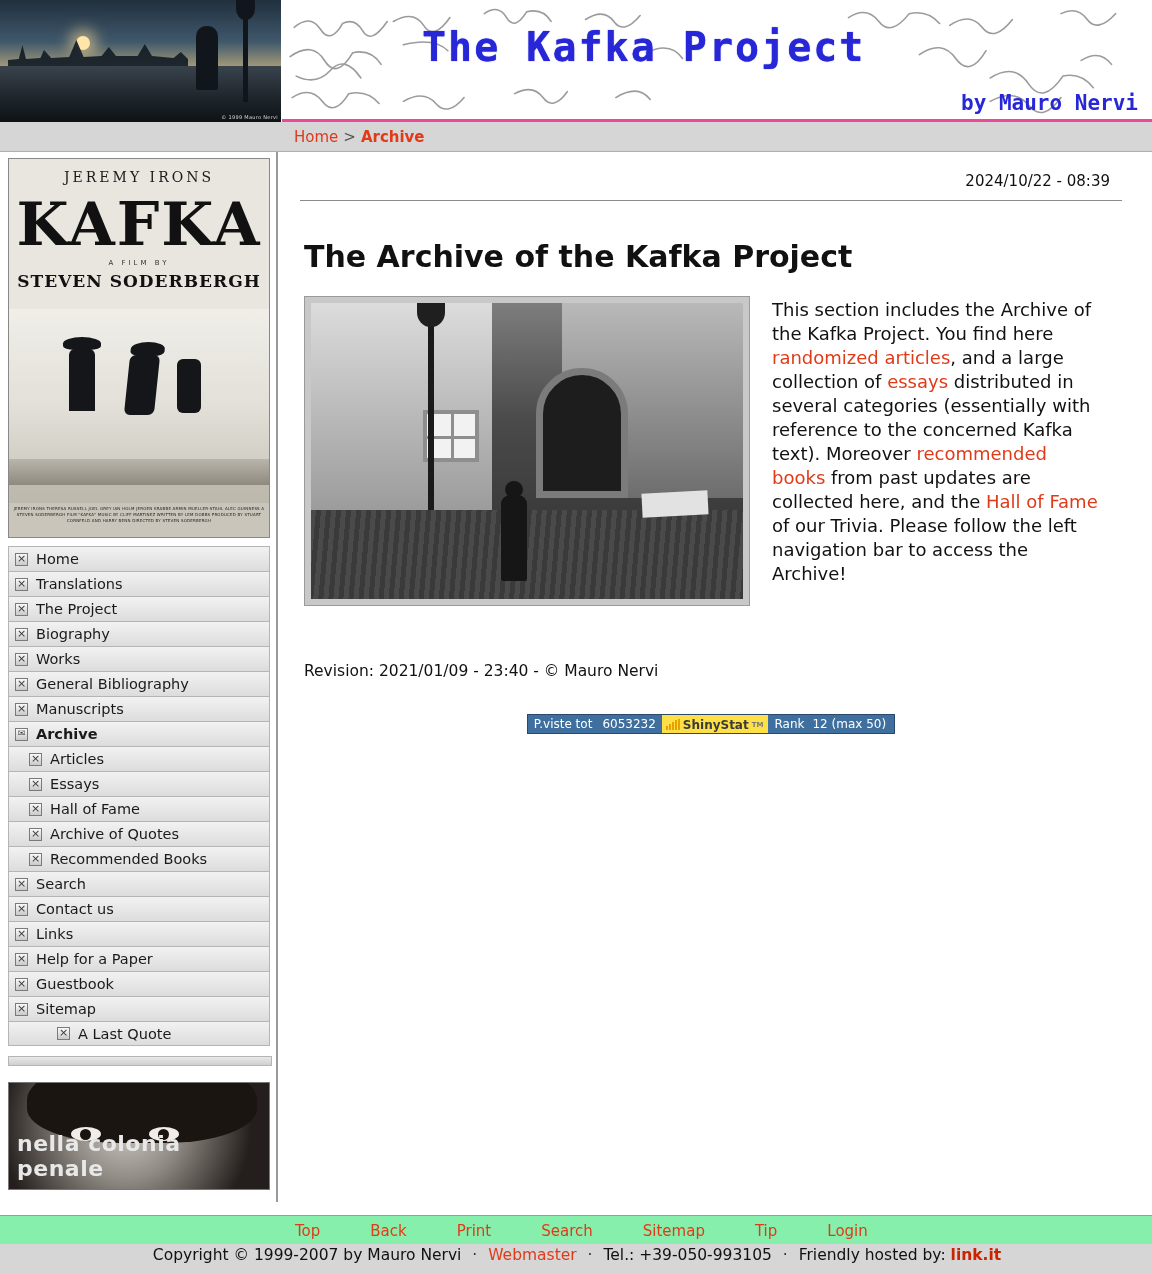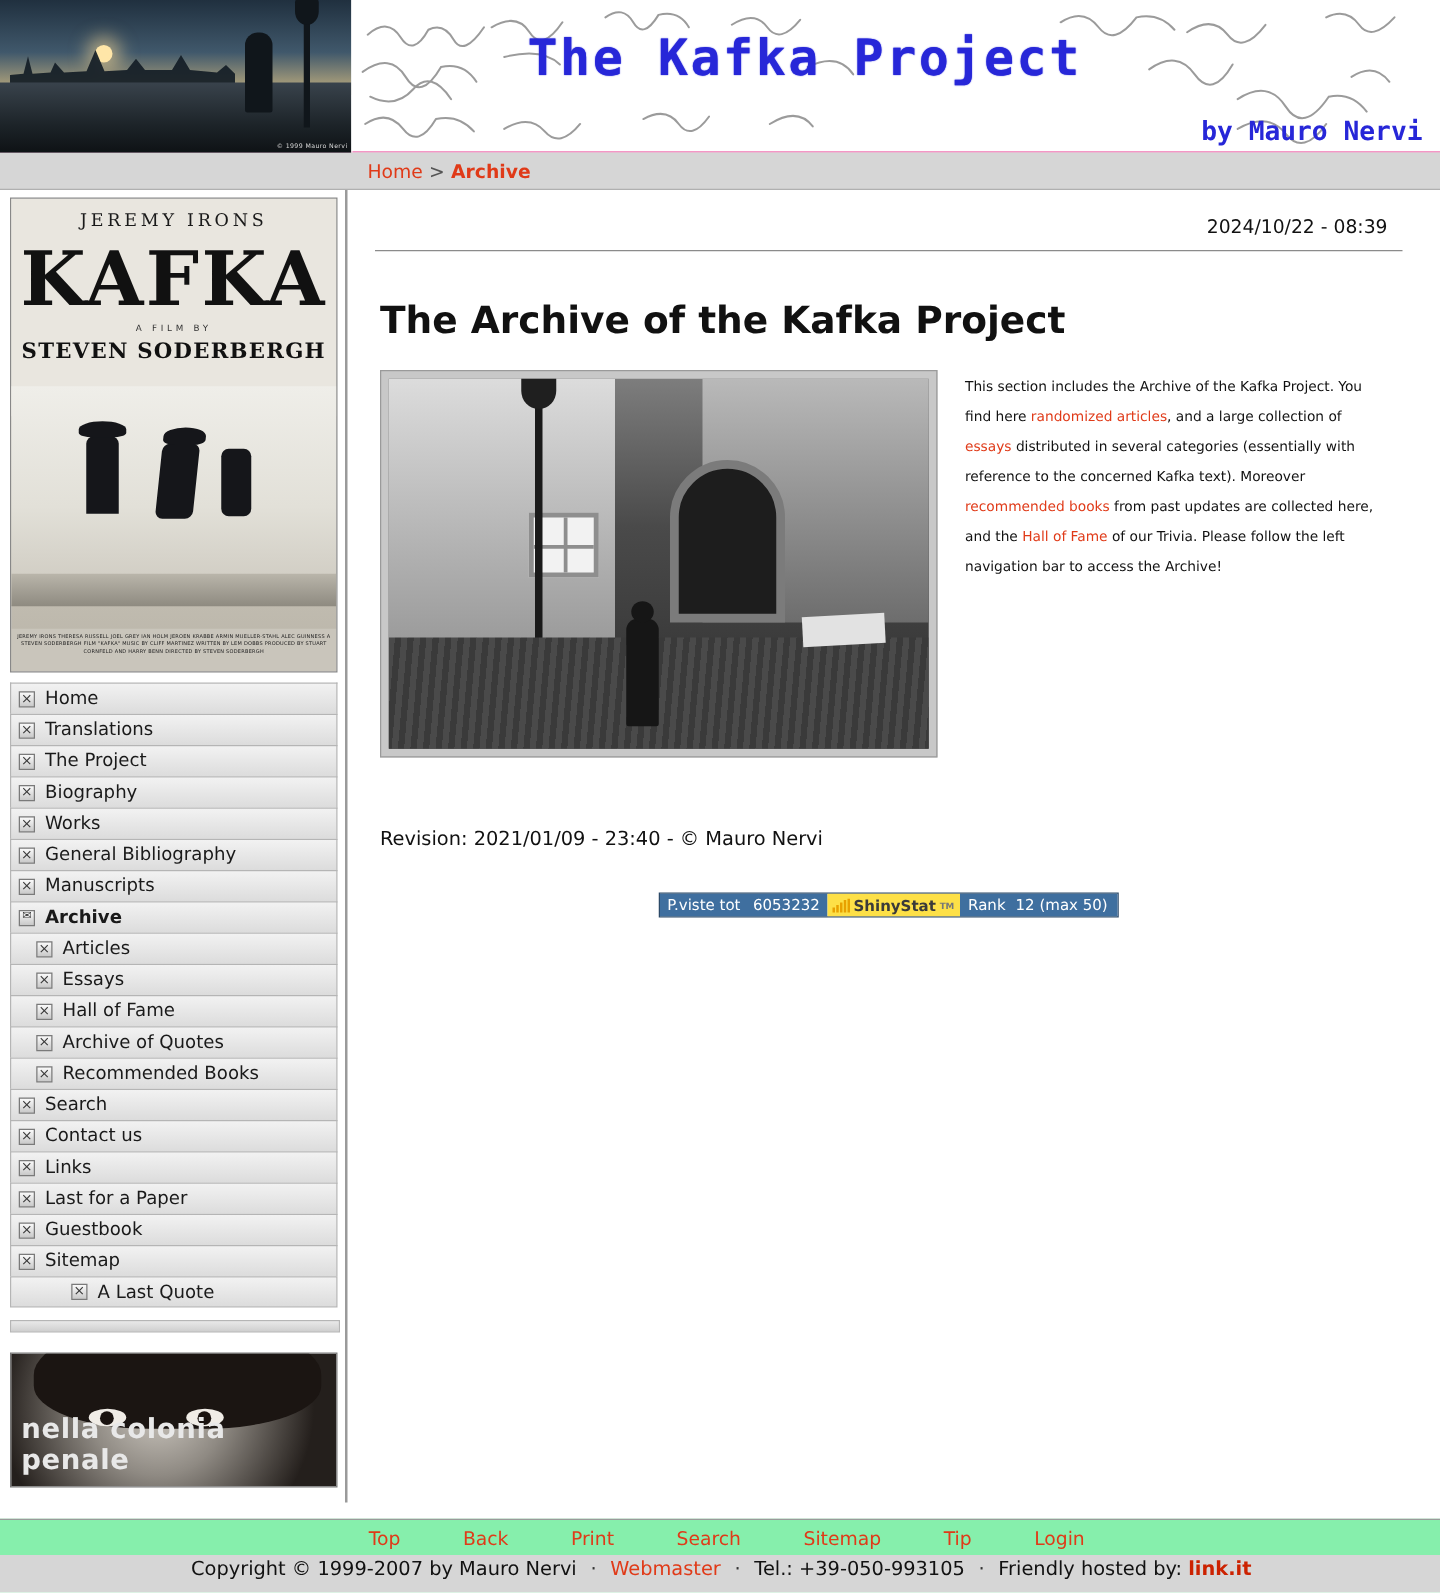--- a/index.html
+++ b/index.html
@@ -7,21 +7,21 @@
     margin: 0; padding: 0;
     background: #ffffff;
     font-family: "DejaVu Sans", "Liberation Sans", sans-serif;
   }
   body { width: 1152px; height: 1274px; position: relative; overflow: hidden; }
 
   
   .header {
     display: flex;
     height: 122px;
-    border-bottom: 1px solid #ec4899;
+    border-bottom: 3px solid #ec4899;
   }
   .header-photo {
     width: 282px;
     height: 122px;
     position: relative;
     overflow: hidden;
     background: linear-gradient(180deg, #2b3a4a 0%, #3c4f60 35%, #6f7d85 60%, #1b2329 100%);
     border-right: 1px solid #ffffff;
   }
   .header-photo .sky {
@@ -314,21 +314,21 @@
   .photo-inner .walker:before {
     content:''; position:absolute; left: 4px; top:-14px; width:18px; height:17px;
     background:#161616; border-radius:50%;
   }
   .photo-inner .box {
     position:absolute; right: 8%; bottom: 28%; width: 66px; height: 24px;
     background:#e2e2e2; transform: rotate(-3deg);
   }
 
   .intro {
-    font-size: 11px;
+    font-size: 18px;
     line-height: 24px;
     color: #111;
     max-width: 330px;
     padding-top: 2px;
   }
   .intro a { color: #e03a18; text-decoration: none; }
 
   .revision {
     margin: 56px 0 0 4px;
     font-size: 15.5px;
@@ -510,21 +510,21 @@
         <div class="nav-item">
           <span class="nav-ico"></span>
           <span>Contact us</span>
         </div>
         <div class="nav-item">
           <span class="nav-ico"></span>
           <span>Links</span>
         </div>
         <div class="nav-item">
           <span class="nav-ico"></span>
-          <span>Last for a Paper</span>
+          <span>Help for a Paper</span>
         </div>
         <div class="nav-item">
           <span class="nav-ico"></span>
           <span>Guestbook</span>
         </div>
         <div class="nav-item">
           <span class="nav-ico"></span>
           <span>Sitemap</span>
         </div>
         <div class="nav-item">

